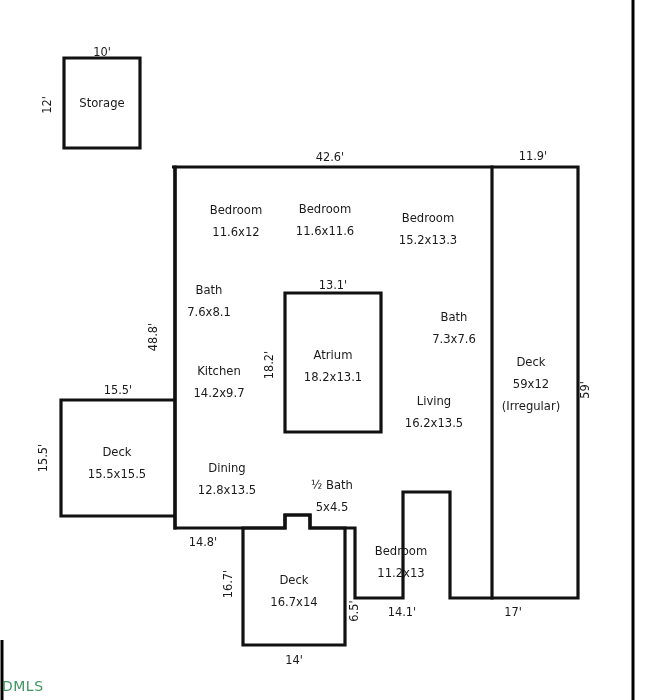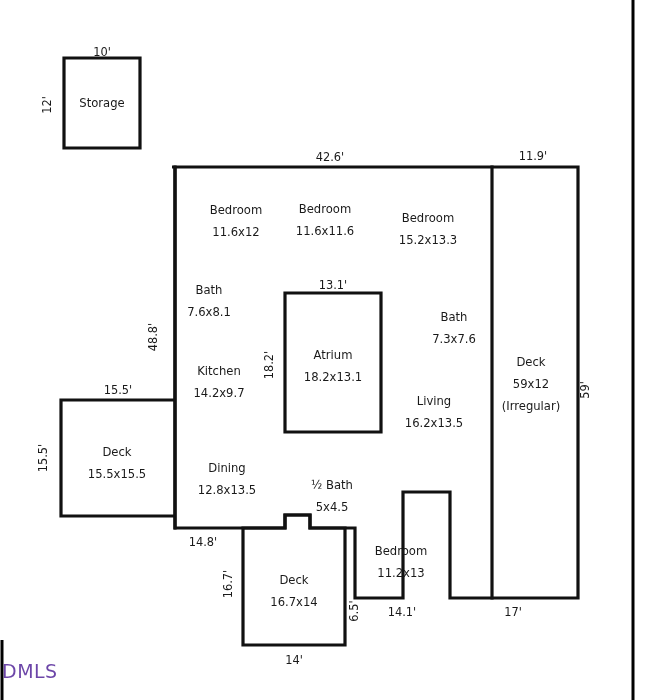--- a/index.html
+++ b/index.html
@@ -6,22 +6,22 @@
   body{width:653px;height:700px;overflow:hidden;
        font-family:"DejaVu Sans","Liberation Sans",sans-serif;}
   #plan-root{position:relative;width:653px;height:700px;background:#fff;}
   svg{display:block;}
   .wall{fill:none;stroke:#111111;stroke-width:3.2;stroke-linejoin:miter;stroke-linecap:square;}
   .frame-line{stroke:#000000;stroke-width:3;}
   .room-label{font-family:"DejaVu Sans","Liberation Sans",sans-serif;
               font-size:11.6px;fill:#1a1a1a;text-anchor:middle;}
   .dim-label{font-family:"DejaVu Sans","Liberation Sans",sans-serif;
              font-size:11.4px;fill:#1a1a1a;text-anchor:middle;}
-  .watermark{position:absolute;left:2px;top:660px;font-family:"DejaVu Sans","Liberation Sans",sans-serif;
-             font-size:19px;letter-spacing:0.5px;color:#4c1d95;opacity:0.82;}
+  .watermark{position:absolute;left:2px;top:678px;font-family:"DejaVu Sans","Liberation Sans",sans-serif;
+             font-size:14px;letter-spacing:0.5px;color:#15803d;opacity:0.82;}
 </style>
 </head>
 <body>
 
 <div id="plan-root">
 
   <svg width="653" height="700" viewBox="0 0 653 700">
 
     <path class="frame-line" fill="none" d="M 633,0 L 633,700"></path>
     <path class="frame-line" fill="none" d="M 2,640 L 2,700"></path>

